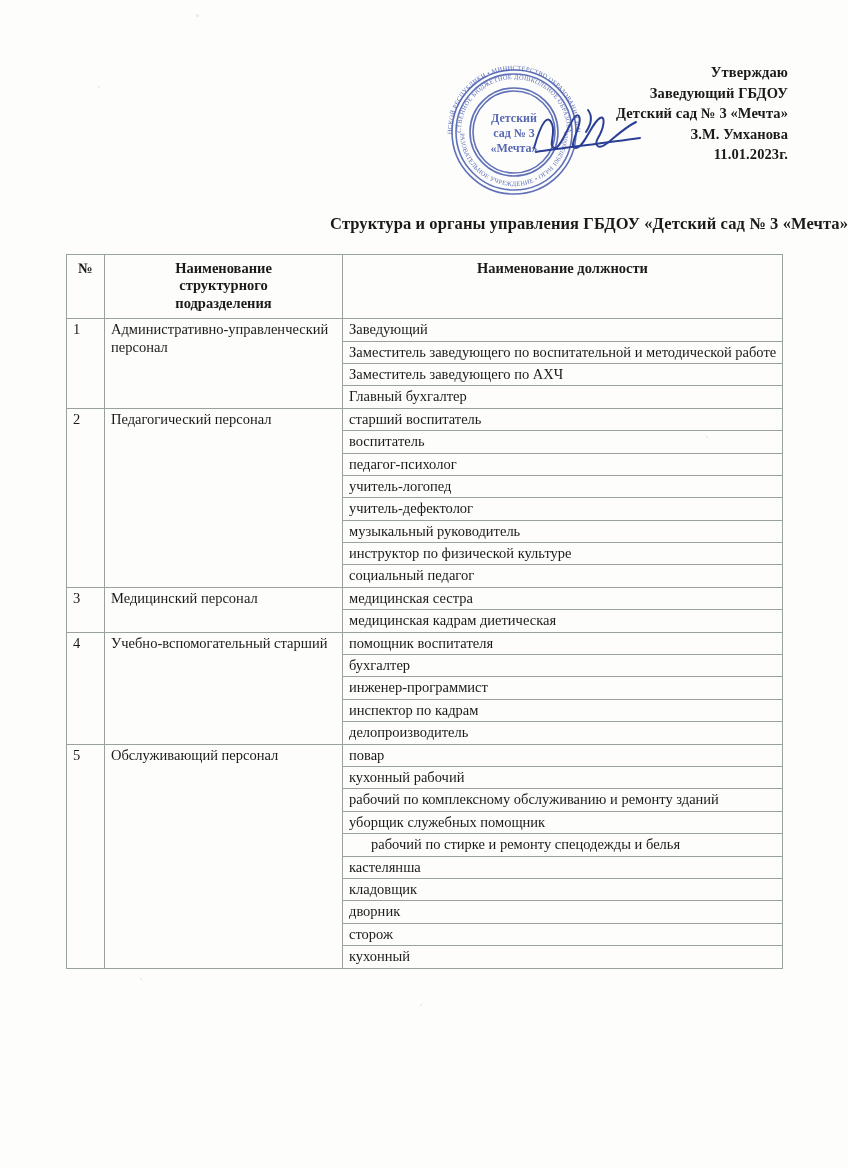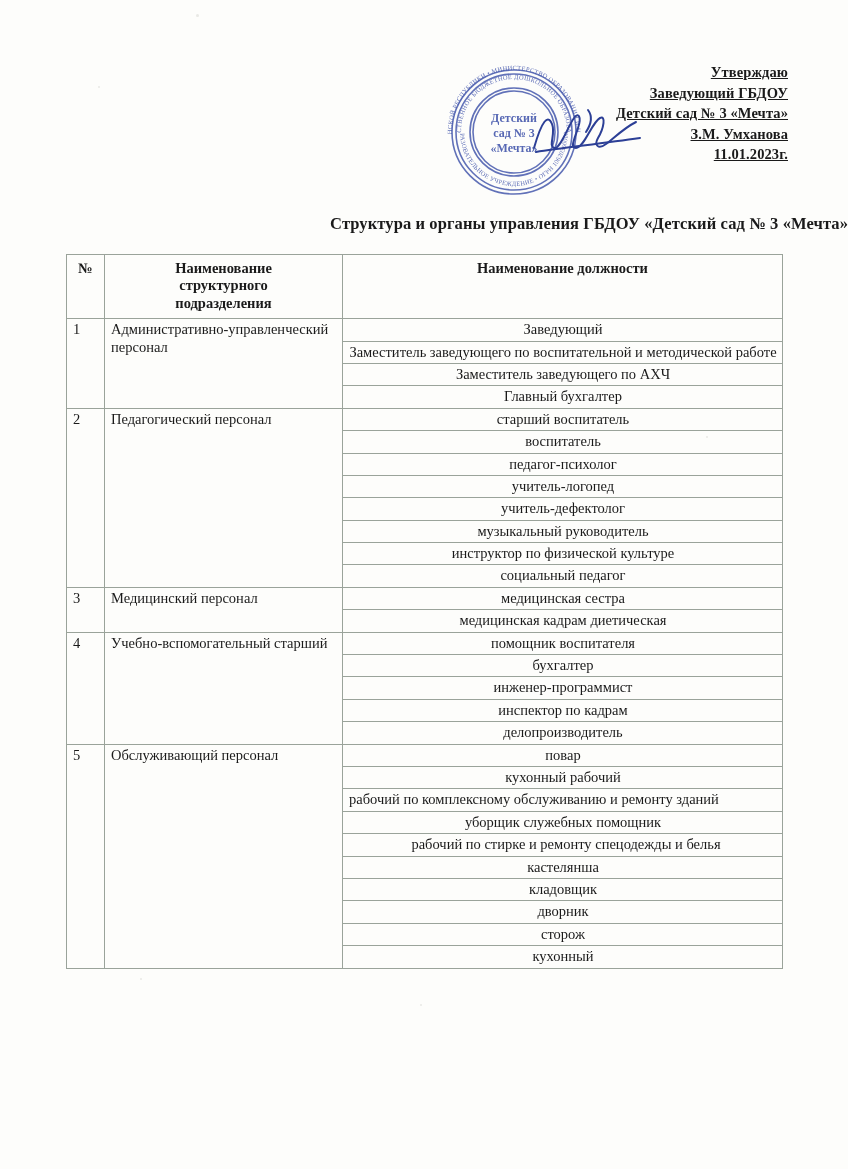--- a/index.html
+++ b/index.html
@@ -33,21 +33,21 @@
     position: absolute;
     top: 62px;
     right: 60px;
     width: 300px;
     text-align: right;
     font-weight: bold;
     font-size: 14.5px;
     line-height: 1.42;
     letter-spacing: .1px;
   }
-  .approval div { white-space: nowrap; text-decoration: underline; }
+  .approval div { white-space: nowrap; }
 
   
   .stamp {
     position: absolute;
     left: 430px;
     top: 48px;
     width: 168px;
     height: 168px;
     pointer-events: none;
   }
@@ -97,27 +97,27 @@
     text-align: center;
     font-weight: bold;
     padding: 5px 4px 6px;
   }
   col.c-num { width: 38px; }
   col.c-dept { width: 238px; }
   col.c-pos { width: 440px; }
 
   td.num { text-align: left; padding-left: 6px; }
   td.dept { padding-top: 3px; }
-  td.pos { padding-top: 2px; padding-bottom: 2px; text-align: center; }
+  td.pos { padding-top: 2px; padding-bottom: 2px; }
   td.pos.justify {
     text-align: justify;
     text-align-last: left;
     padding-right: 10px;
   }
-  td.pos.indent { padding-left: 12px; }
+  td.pos.indent { padding-left: 28px; }
 
   .hdr-sub { display: block; }
 </style>
 </head>
 <body>
 
 <div class="page">
 
   <div class="speck" style="left:196px;top:14px;width:3px;height:3px;"></div>
   <div class="speck" style="left:98px;top:86px;width:2px;height:2px;"></div>

